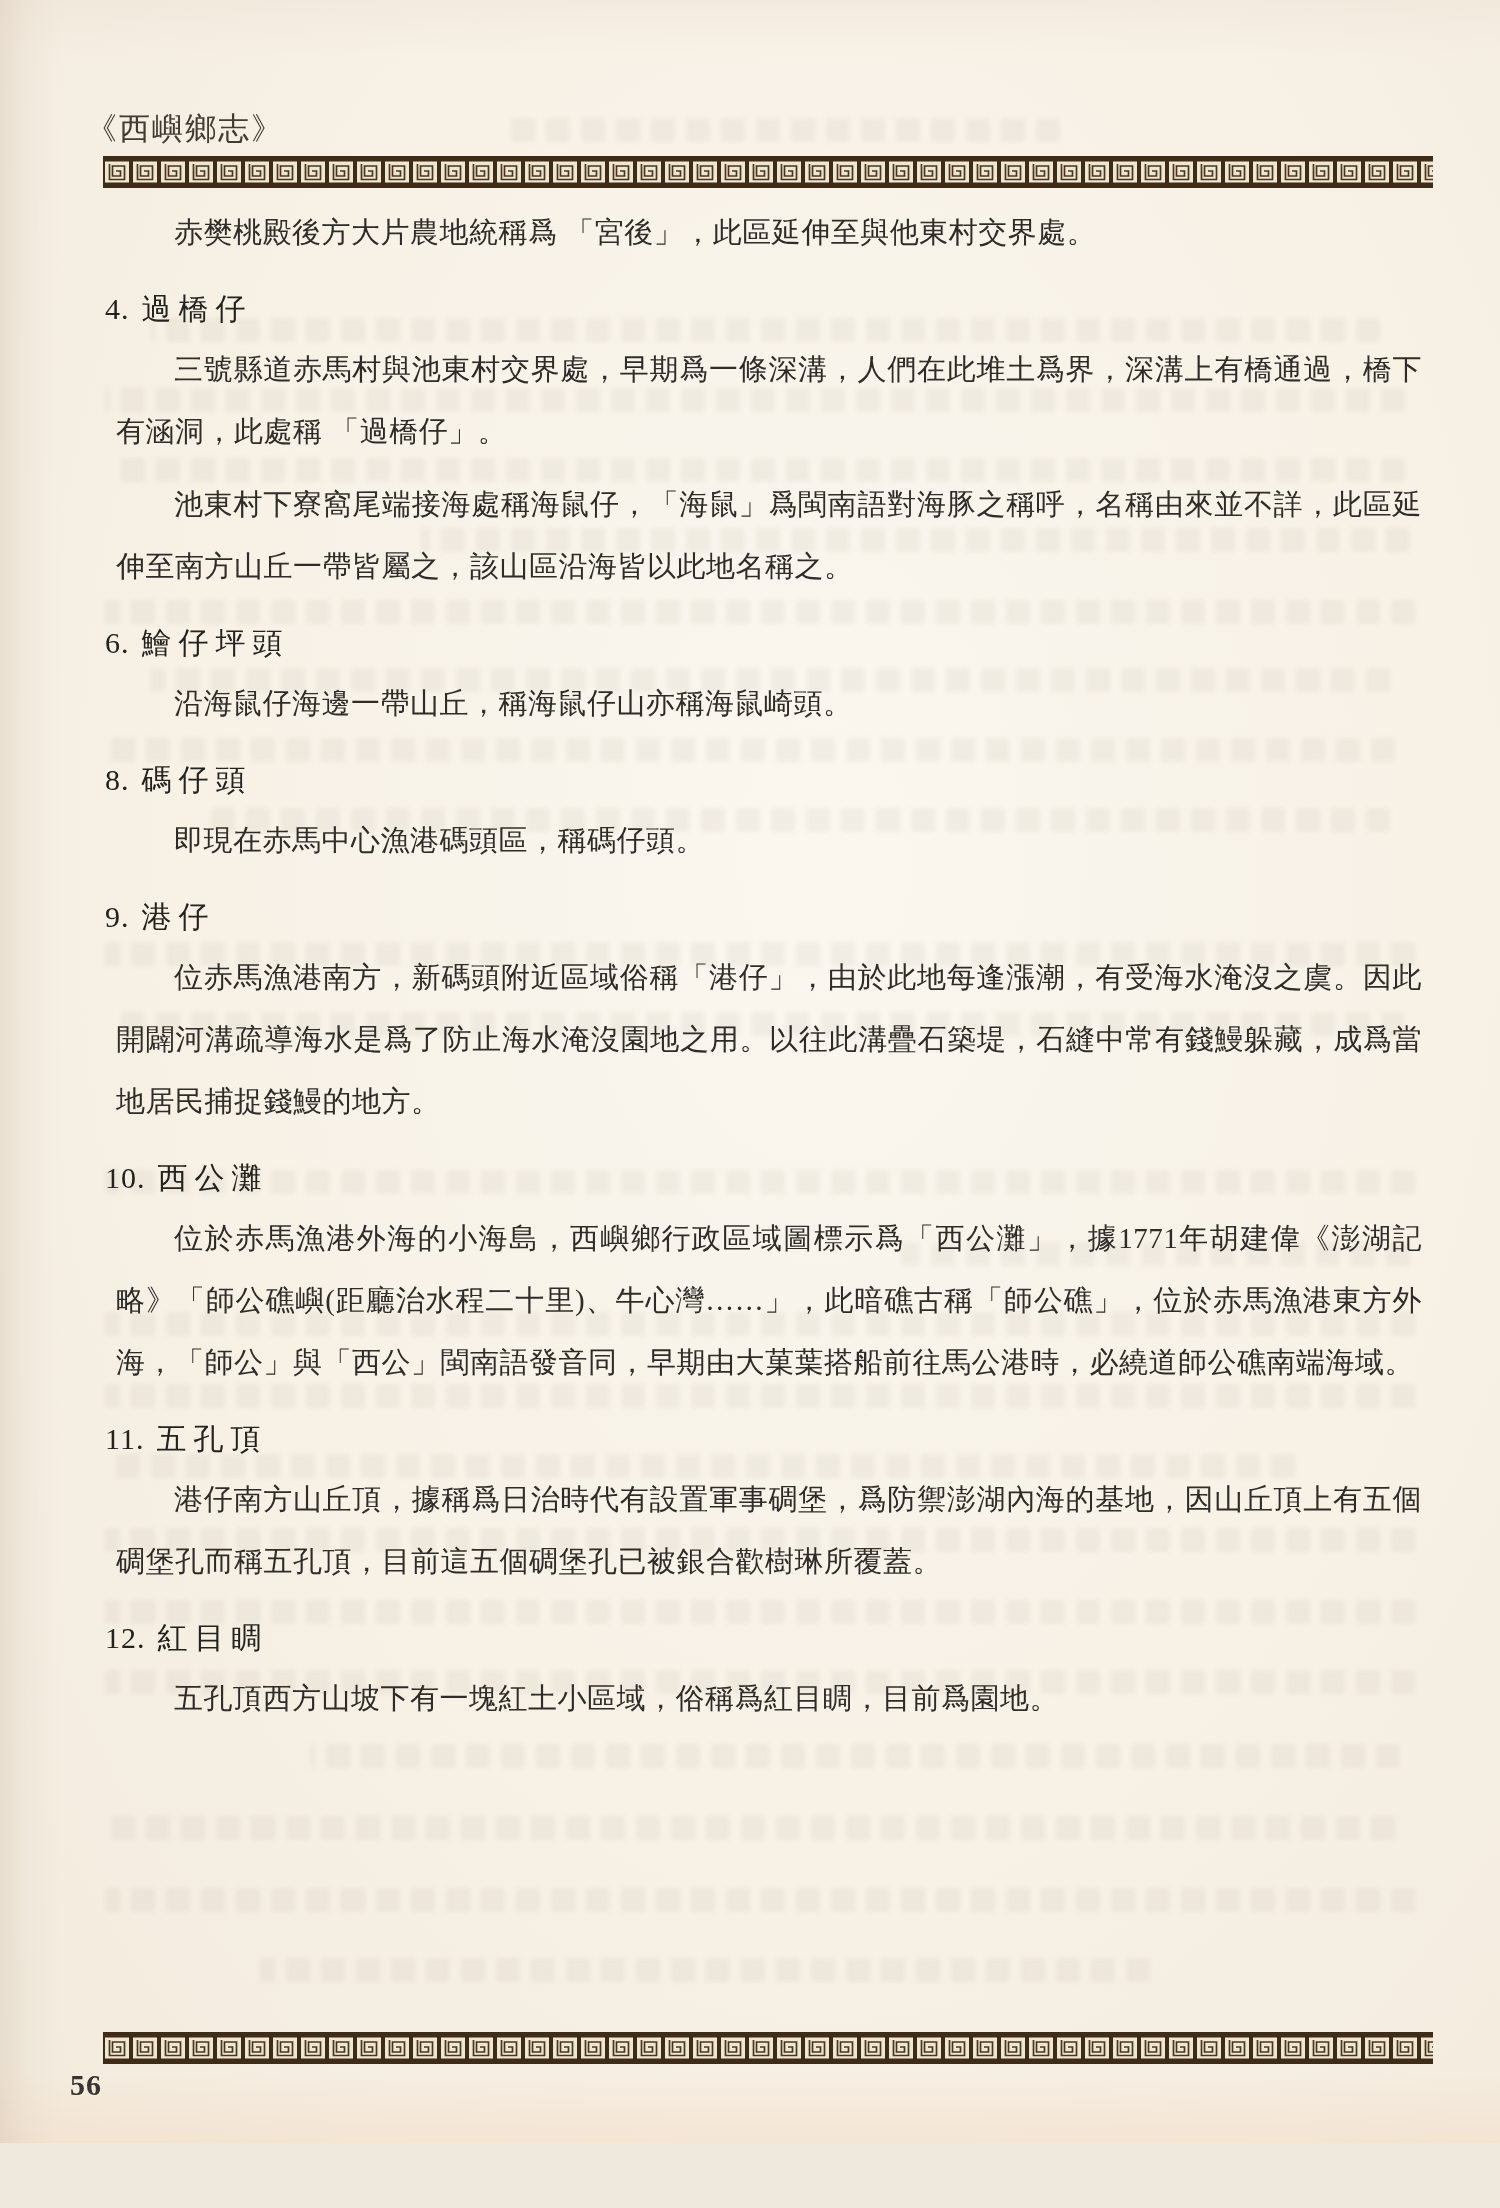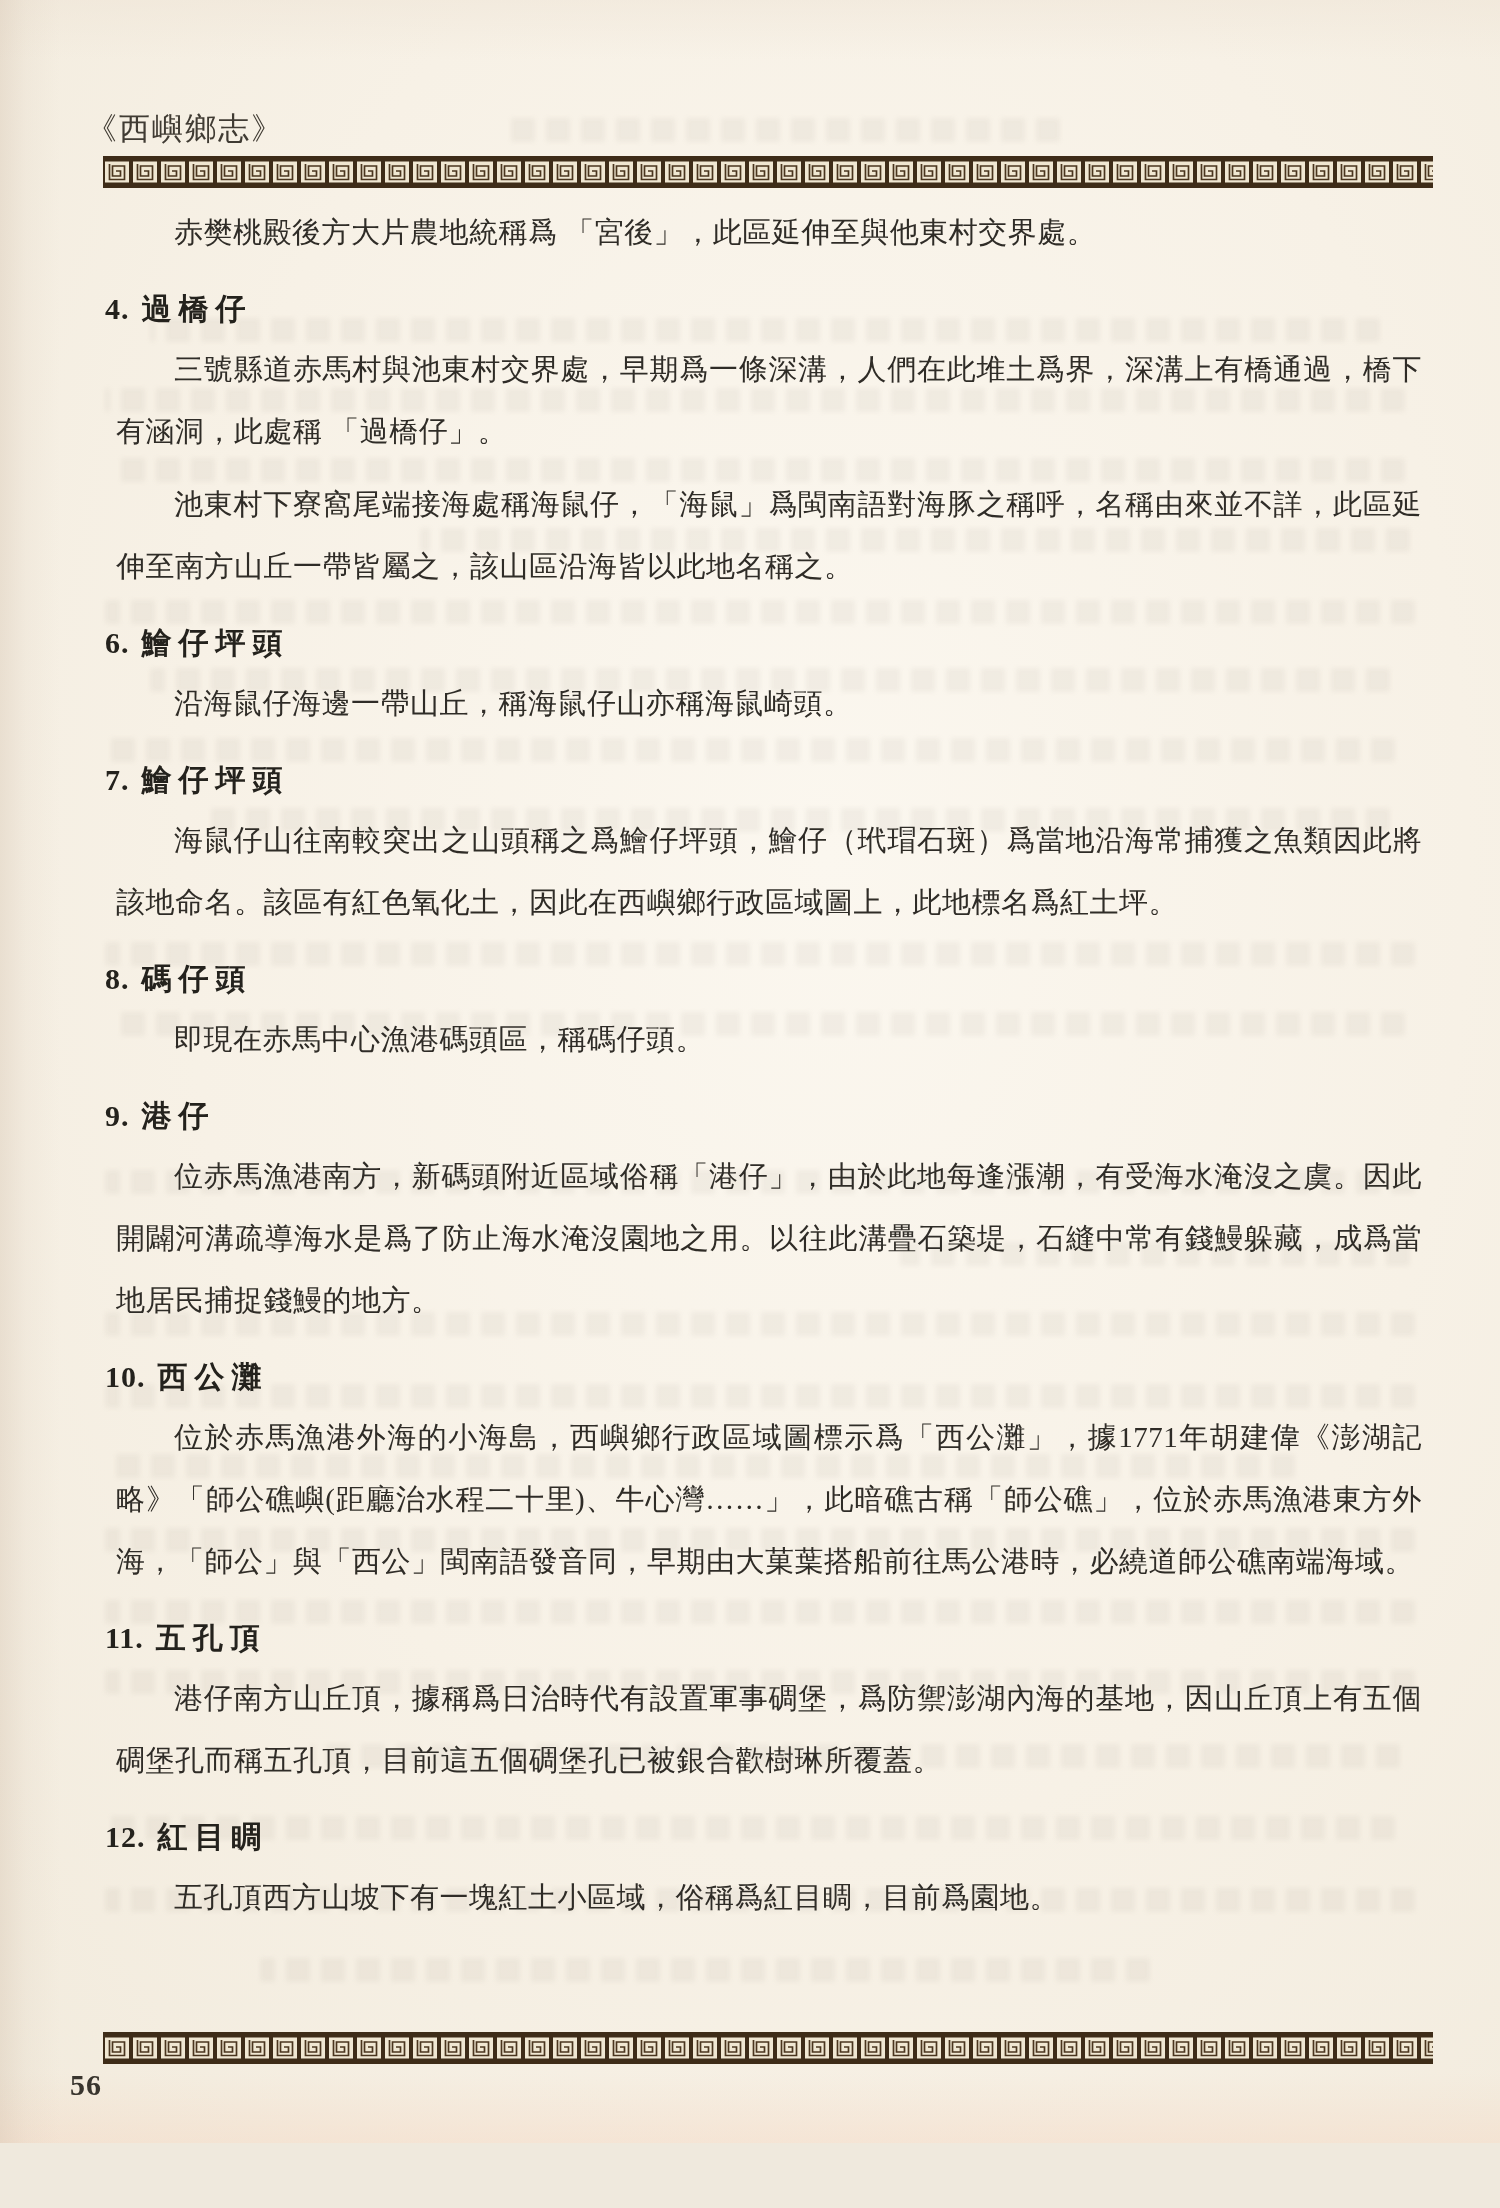--- a/index.html
+++ b/index.html
@@ -34,21 +34,21 @@
   .text-block{
     position:absolute;left:105px;top:190px;width:1328px;
   }
   .text-block p{
     margin:11px;font-size:29px;line-height:62px;
     text-indent:2em;text-align:justify;letter-spacing:.5px;
     color:#2f2c27;
   }
   .sec-heading{
     margin:28px 0 8px 0;font-size:30px;line-height:36px;
-    font-weight:bold;color:#24221d;
+    font-weight:normal;color:#24221d;
   }
   .sec-heading .num{margin-right:12px;letter-spacing:1px;}
   .sec-heading .ttl{letter-spacing:7px;}
   .page-number{
     position:absolute;left:70px;top:2068px;
     font-size:30px;color:#39352e;letter-spacing:1px;font-weight:bold;
   }
 </style>
 </head>
 <body>
@@ -105,24 +105,20 @@
 
     <section>
       <p>池東村下寮窩尾端接海處稱海鼠仔，「海鼠」爲閩南語對海豚之稱呼，名稱由來並不詳，此區延伸至南方山丘一帶皆屬之，該山區沿海皆以此地名稱之。</p>
     </section>
 
     <section>
       <h3 class="sec-heading"><span class="num">6.</span><span class="ttl">鱠仔坪頭</span></h3>
       <p>沿海鼠仔海邊一帶山丘，稱海鼠仔山亦稱海鼠崎頭。</p>
     </section>
 
-    <section>
-      <h3 class="sec-heading"><span class="num">7.</span><span class="ttl">鱠仔坪頭</span></h3>
-      <p>海鼠仔山往南較突出之山頭稱之爲鱠仔坪頭，鱠仔（玳瑁石斑）爲當地沿海常捕獲之魚類因此將該地命名。該區有紅色氧化土，因此在西嶼鄉行政區域圖上，此地標名爲紅土坪。</p>
-    </section>
 
     <section>
       <h3 class="sec-heading"><span class="num">8.</span><span class="ttl">碼仔頭</span></h3>
       <p>即現在赤馬中心漁港碼頭區，稱碼仔頭。</p>
     </section>
 
     <section>
       <h3 class="sec-heading"><span class="num">9.</span><span class="ttl">港仔</span></h3>
       <p>位赤馬漁港南方，新碼頭附近區域俗稱「港仔」，由於此地每逢漲潮，有受海水淹沒之虞。因此開闢河溝疏導海水是爲了防止海水淹沒園地之用。以往此溝疊石築堤，石縫中常有錢鰻躲藏，成爲當地居民捕捉錢鰻的地方。</p>
     </section>

